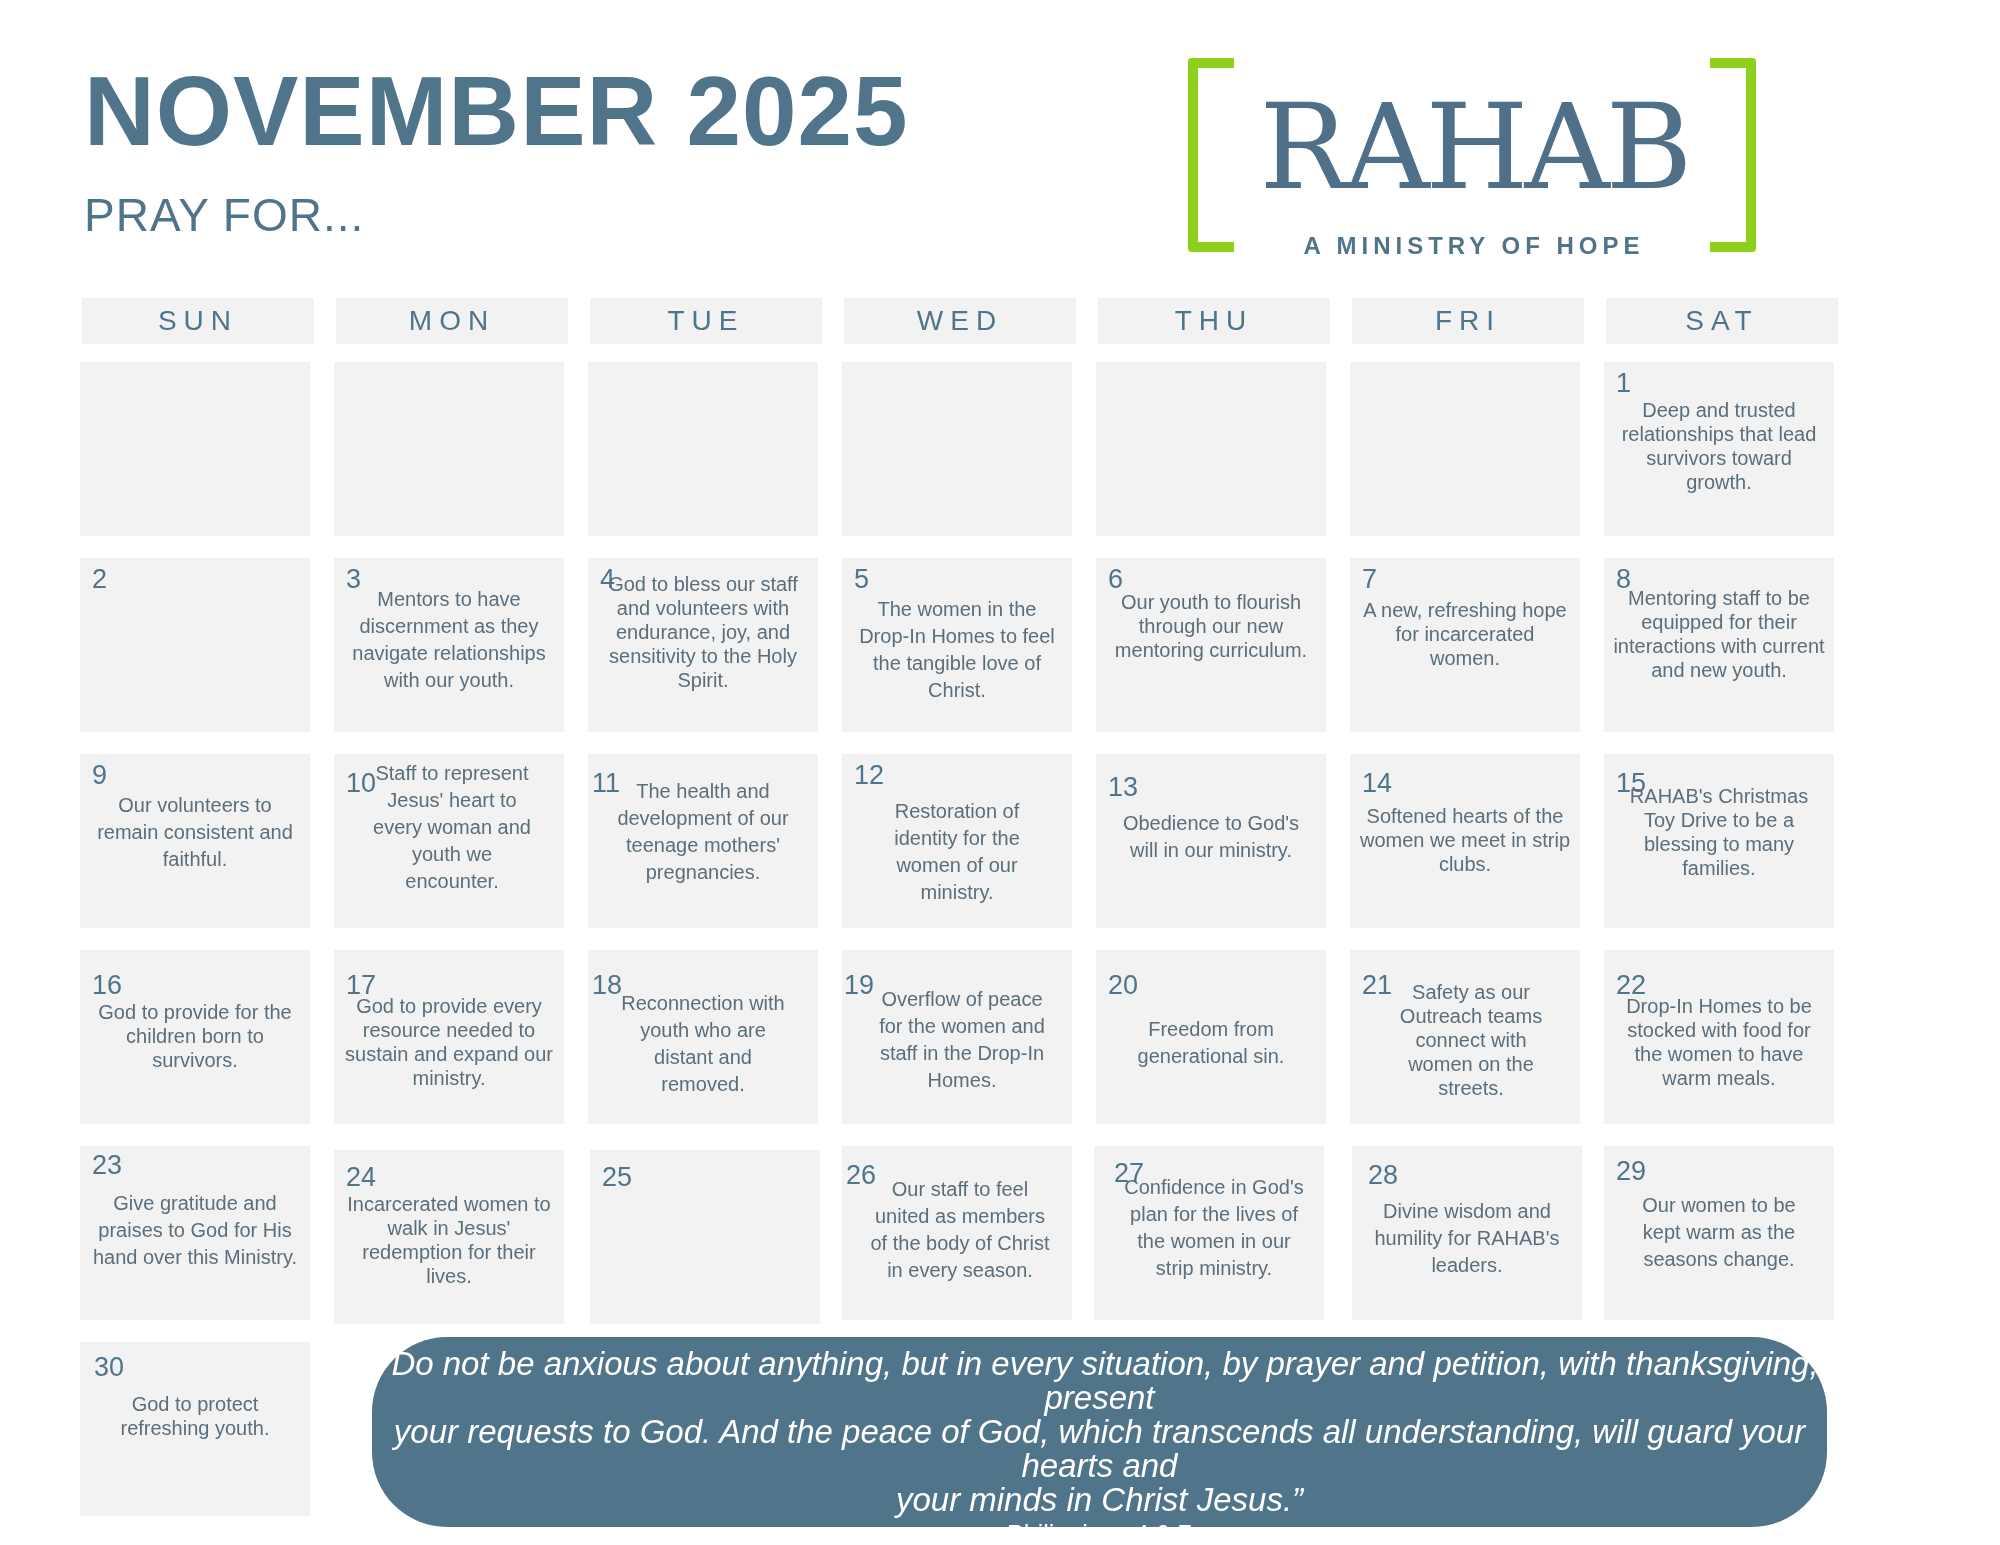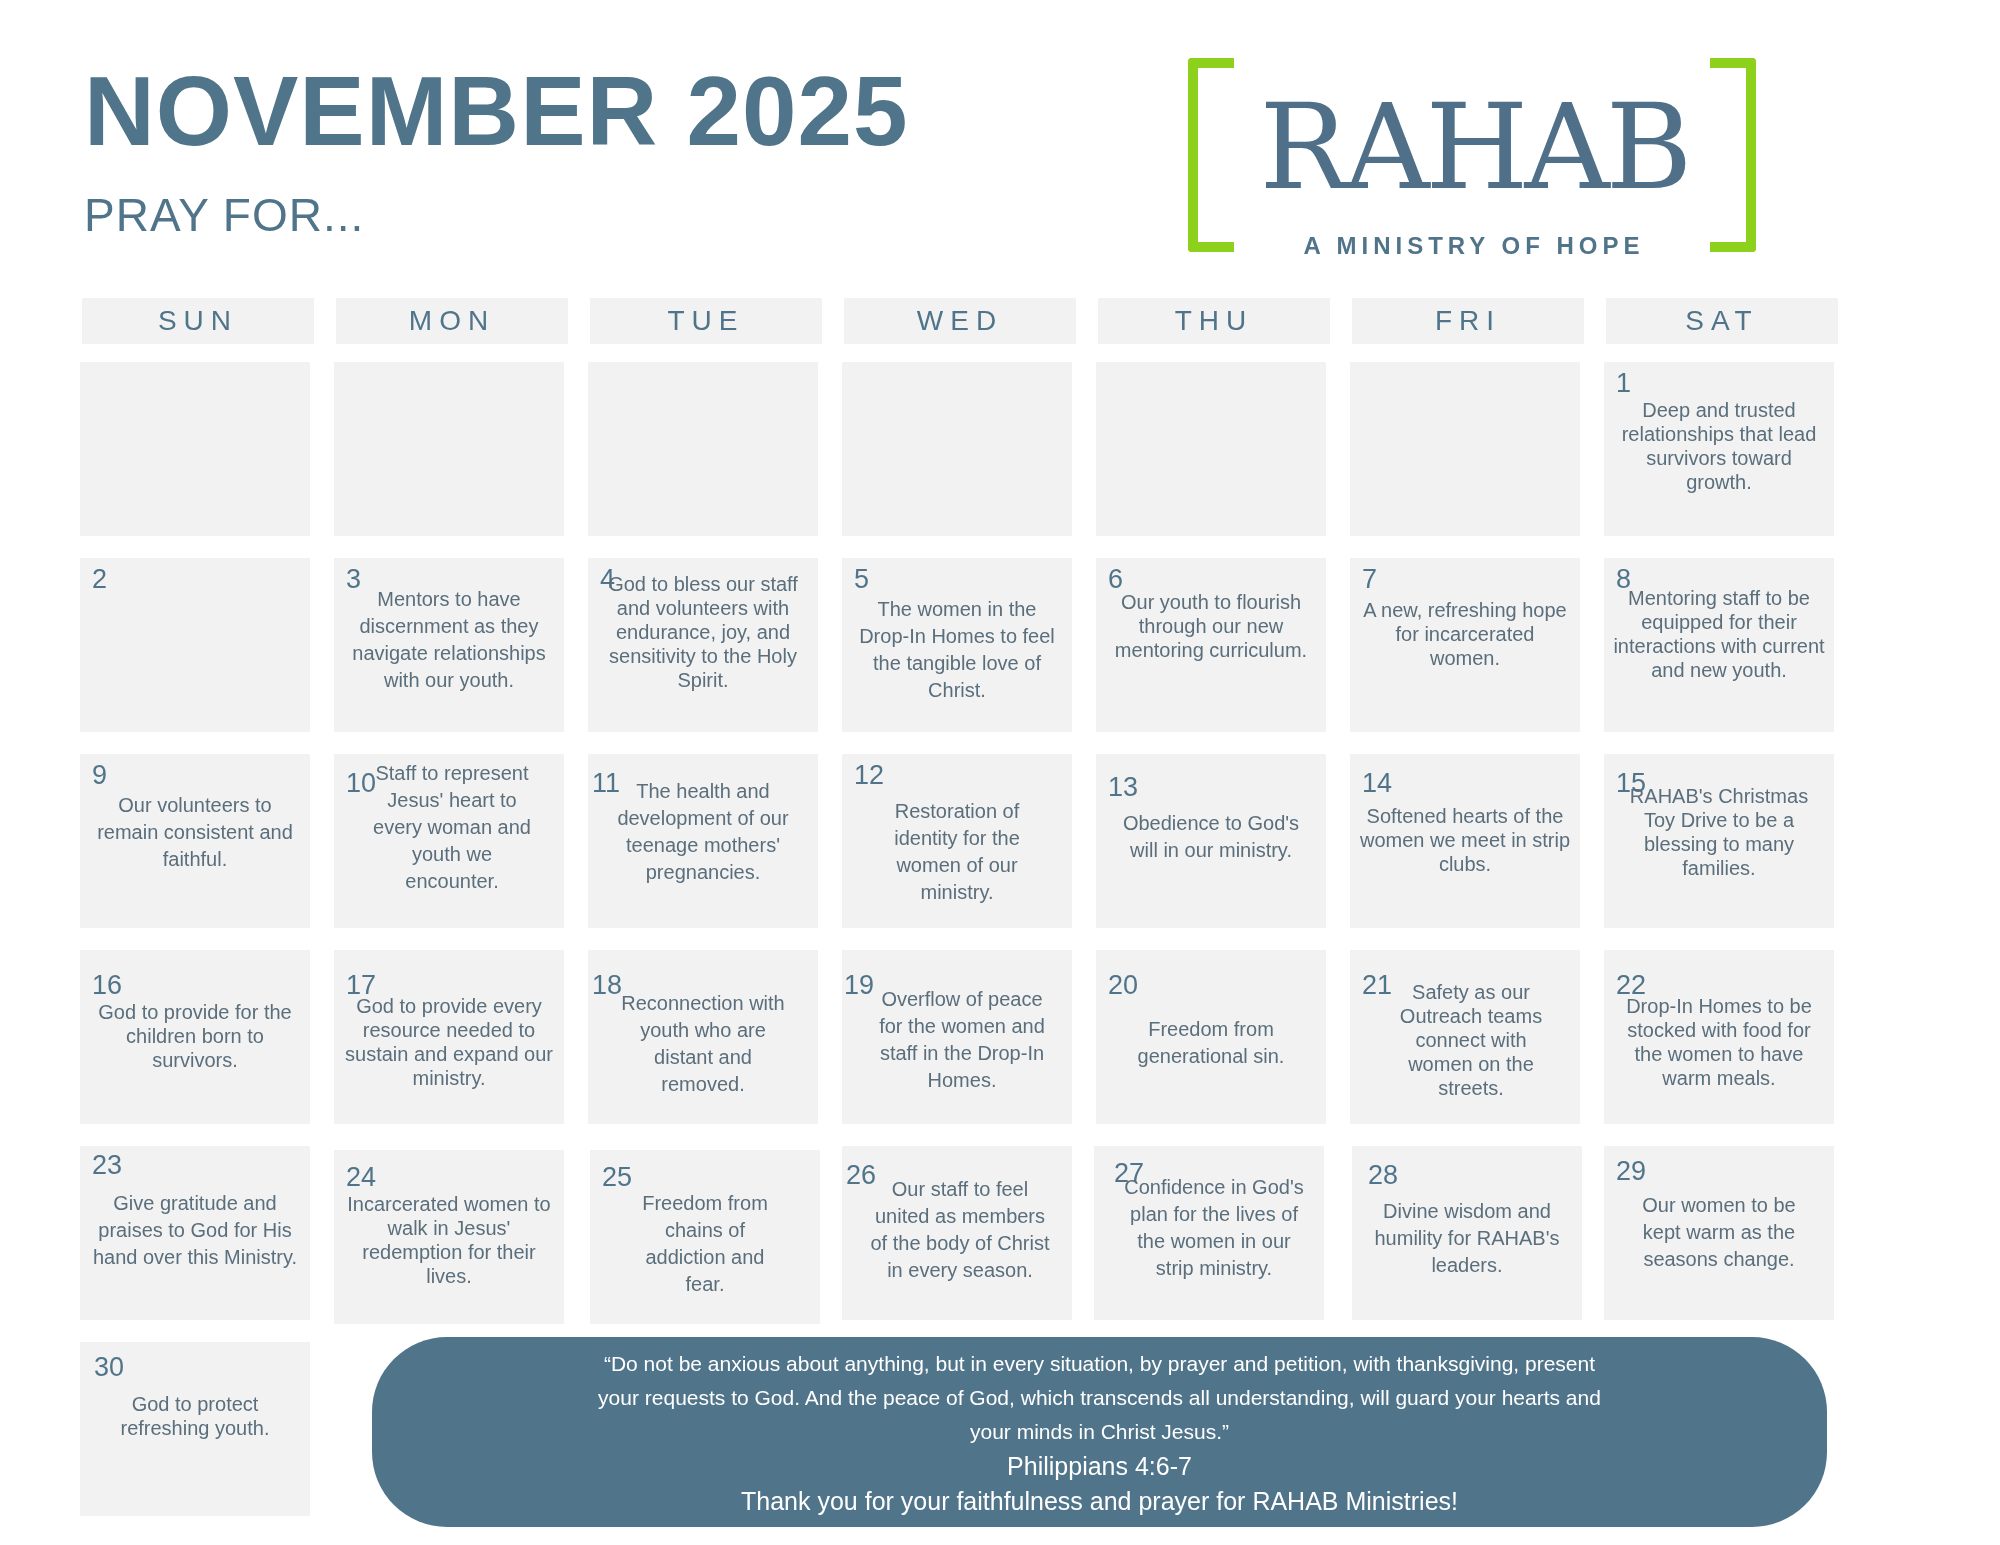--- a/index.html
+++ b/index.html
@@ -54,21 +54,21 @@
       position: absolute; left: 8px; right: 8px; top: 40px;
       text-align: center; font-size: 20px; line-height: 24px; color: #5a6e7c;
     }
 
     
     .banner {
       position: absolute; left: 372px; top: 1337px; width: 1455px; height: 190px;
       background: #50748a; border-radius: 75px 75px 75px 75px;
       color: #ffffff; text-align: center; padding-top: 10px;
     }
-    .banner .line { font-size: 21px; line-height: 34px; color: #ffffff; }
+    .banner .line { font-size: 33px; line-height: 34px; color: #ffffff; font-style: italic; }
     .banner .ref { font-size: 25px; line-height: 34px; }
     .banner .thanks { font-size: 25px; line-height: 36px; }
   </style>
 </head>
 <body>
 
 <h1 class="title">NOVEMBER 2025</h1>
 <div class="subtitle">PRAY FOR...</div>
 
 <div class="logo">
@@ -190,21 +190,20 @@
   <div class="cell" style="left:80px;top:1146px">
     <span class="day-num" style="top:6px">23</span>
     <p class="prayer" style="top:44px;line-height:27px">Give gratitude and praises to God for His hand over this Ministry.</p>
   </div>
   <div class="cell" style="left:334px;top:1150px">
     <span class="day-num" style="top:14px">24</span>
     <p class="prayer" style="top:42px;padding:0 2px">Incarcerated women to walk in Jesus' redemption for their lives.</p>
   </div>
   <div class="cell" style="left:590px;top:1150px">
     <span class="day-num" style="top:14px">25</span>
-    <p class="prayer" style="top:40px;line-height:27px;padding:0 30px">Freedom from chains of addiction and fear.</p>
   </div>
   <div class="cell" style="left:842px;top:1146px">
     <span class="day-num" style="left:4px;top:16px">26</span>
     <p class="prayer" style="top:30px;line-height:27px;padding:0 14px 0 20px">Our staff to feel united as members of the body of Christ in every season.</p>
   </div>
   <div class="cell" style="left:1094px;top:1146px">
     <span class="day-num" style="left:20px;top:14px">27</span>
     <p class="prayer" style="top:28px;line-height:27px;padding:0 10px 0 20px">Confidence in God's plan for the lives of the women in our strip ministry.</p>
   </div>
   <div class="cell" style="left:1352px;top:1146px">

